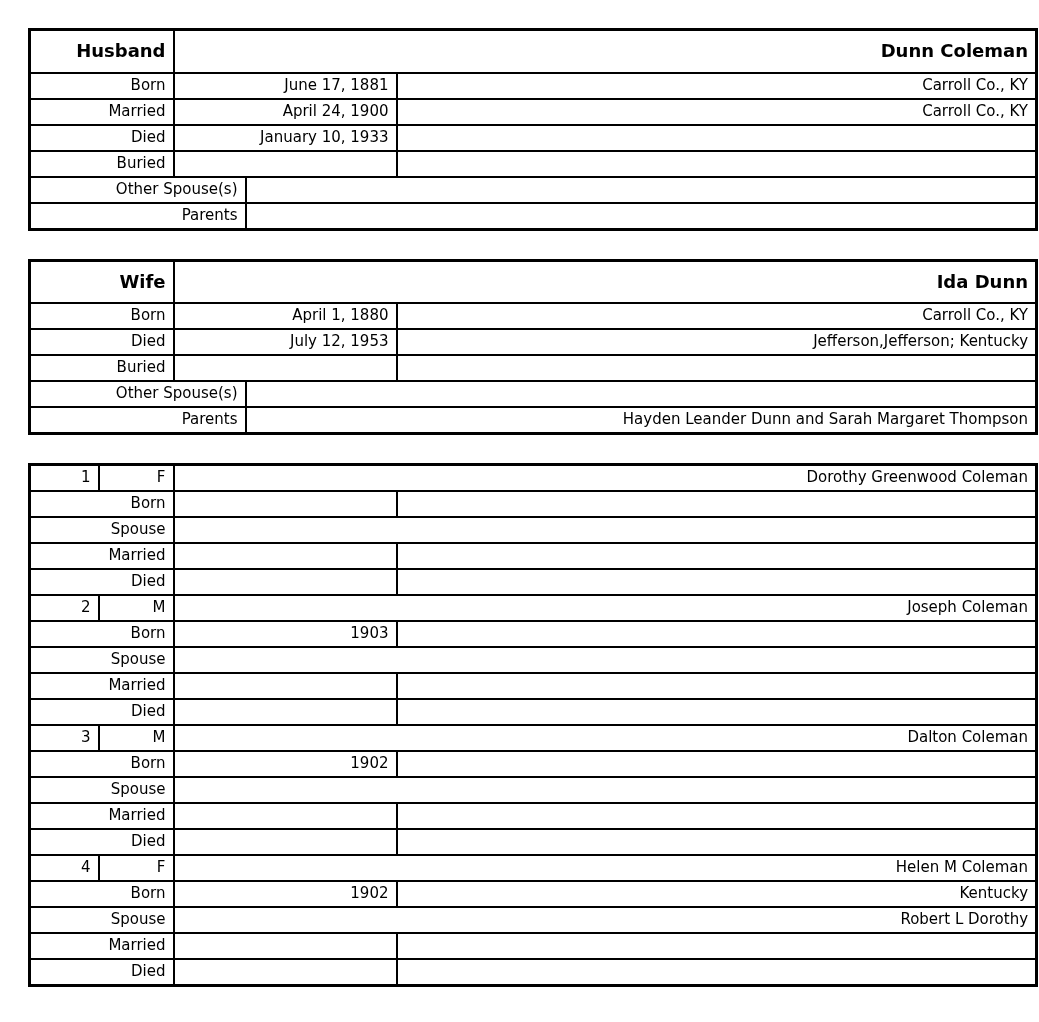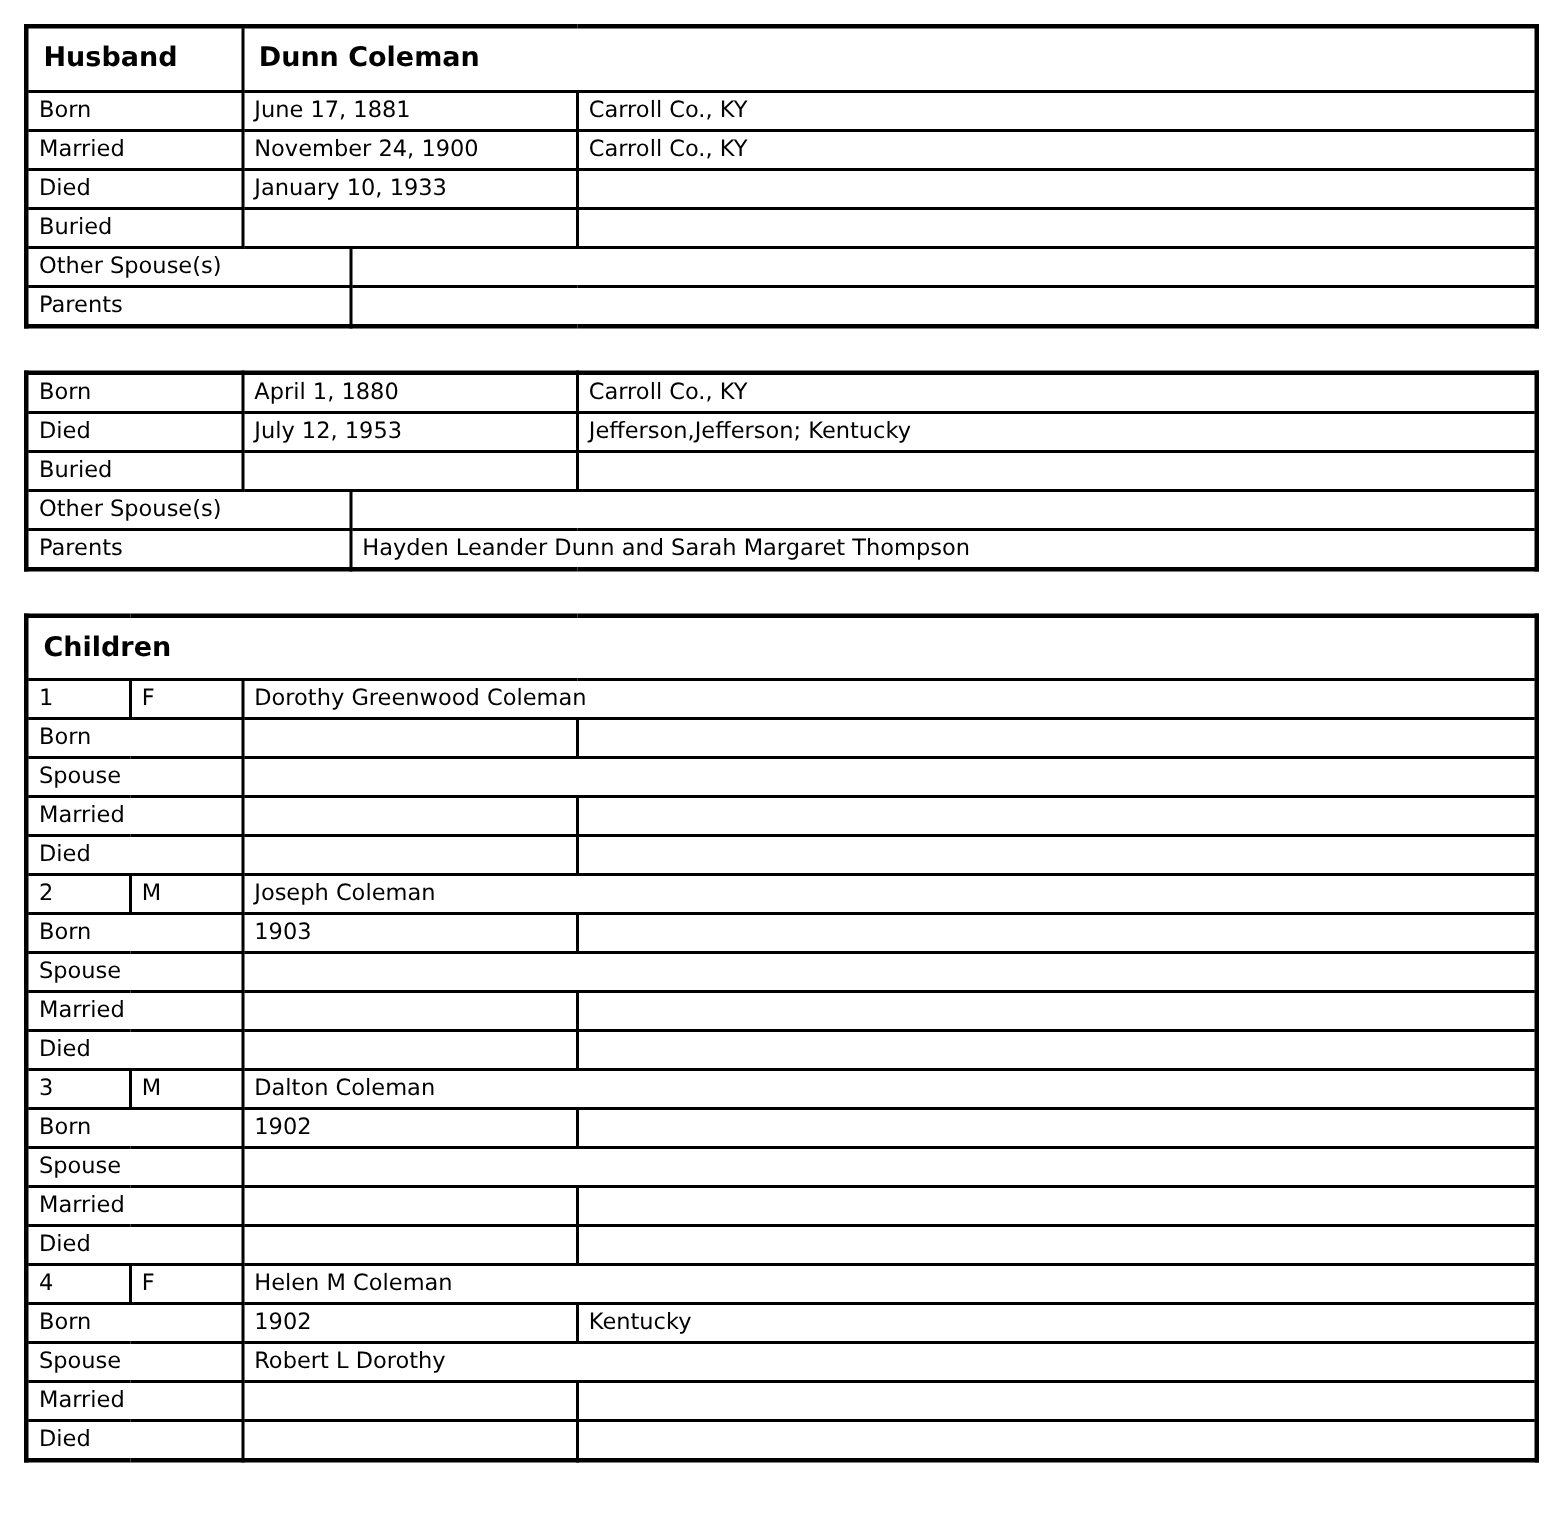--- a/index.html
+++ b/index.html
@@ -6,22 +6,23 @@
   html, body {
     margin: 0;
     padding: 0;
     background: #ffffff;
     font-family: "DejaVu Sans", "Liberation Sans", sans-serif;
     color: #000000;
   }
   .page {
     width: 1039px;
     height: 1022px;
-    padding: 16px;
+    padding: 28px;
     background: #ffffff;
+    text-align: right;
   }
   table.sheet {
     border-collapse: collapse;
     table-layout: fixed;
     width: 1007px;
     border: 3px solid var(--border, #000);
   }
   table.sheet td {
     border: 2px solid var(--border, #000);
     padding: 1px 7px 2px 7px;
@@ -60,21 +61,21 @@
         <td class="shade">Husband</td>
         <td colspan="3">Dunn Coleman</td>
       </tr>
       <tr>
         <td>Born</td>
         <td colspan="2">June 17, 1881</td>
         <td>Carroll Co., KY</td>
       </tr>
       <tr>
         <td>Married</td>
-        <td colspan="2">November 24, 1900</td>
+        <td colspan="2">April 24, 1900</td>
         <td>Carroll Co., KY</td>
       </tr>
       <tr>
         <td>Died</td>
         <td colspan="2">January 10, 1933</td>
         <td></td>
       </tr>
       <tr>
         <td>Buried</td>
         <td colspan="2"></td>
@@ -94,20 +95,24 @@
   <div class="gap"></div>
 
   <table class="sheet">
     <colgroup>
         <col style="width:144px">
         <col style="width:72px">
         <col style="width:151px">
         <col style="width:640px">
       </colgroup>
     <tbody>
+      <tr class="section-row">
+        <td class="shade">Wife</td>
+        <td colspan="3">Ida Dunn</td>
+      </tr>
       <tr>
         <td>Born</td>
         <td colspan="2">April 1, 1880</td>
         <td>Carroll Co., KY</td>
       </tr>
       <tr>
         <td>Died</td>
         <td colspan="2">July 12, 1953</td>
         <td>Jefferson,Jefferson; Kentucky</td>
       </tr>
@@ -130,23 +135,20 @@
   <div class="gap"></div>
 
   <table class="sheet">
     <colgroup>
         <col style="width:69px">
         <col style="width:75px">
         <col style="width:223px">
         <col style="width:640px">
       </colgroup>
     <tbody>
-      <tr class="section-row">
-        <td colspan="4" class="shade">Children</td>
-      </tr>
 
       <tr>
         <td class="shade">1</td>
         <td>F</td>
         <td colspan="2" class="child-name">Dorothy Greenwood Coleman</td>
       </tr>
       <tr>
         <td colspan="2">Born</td>
         <td></td>
         <td></td>

